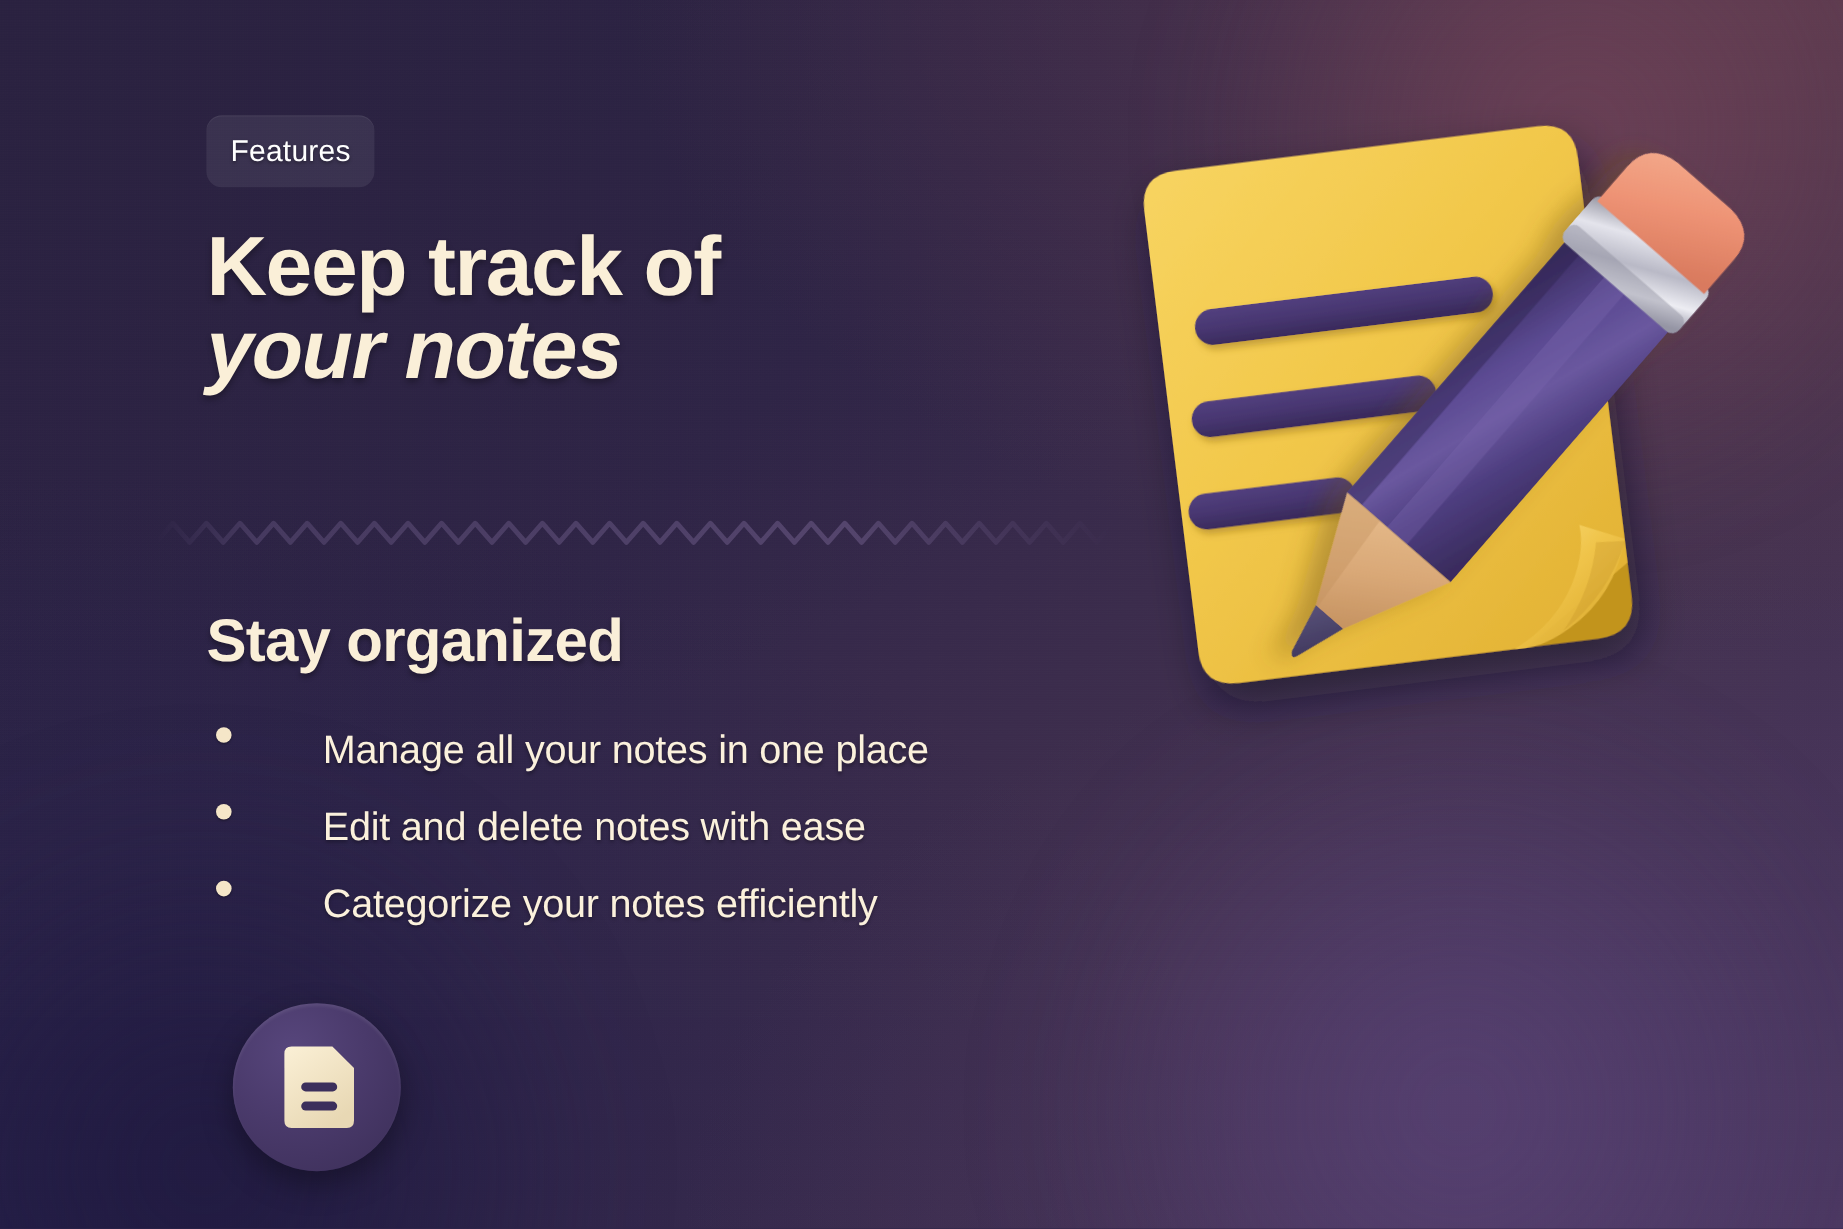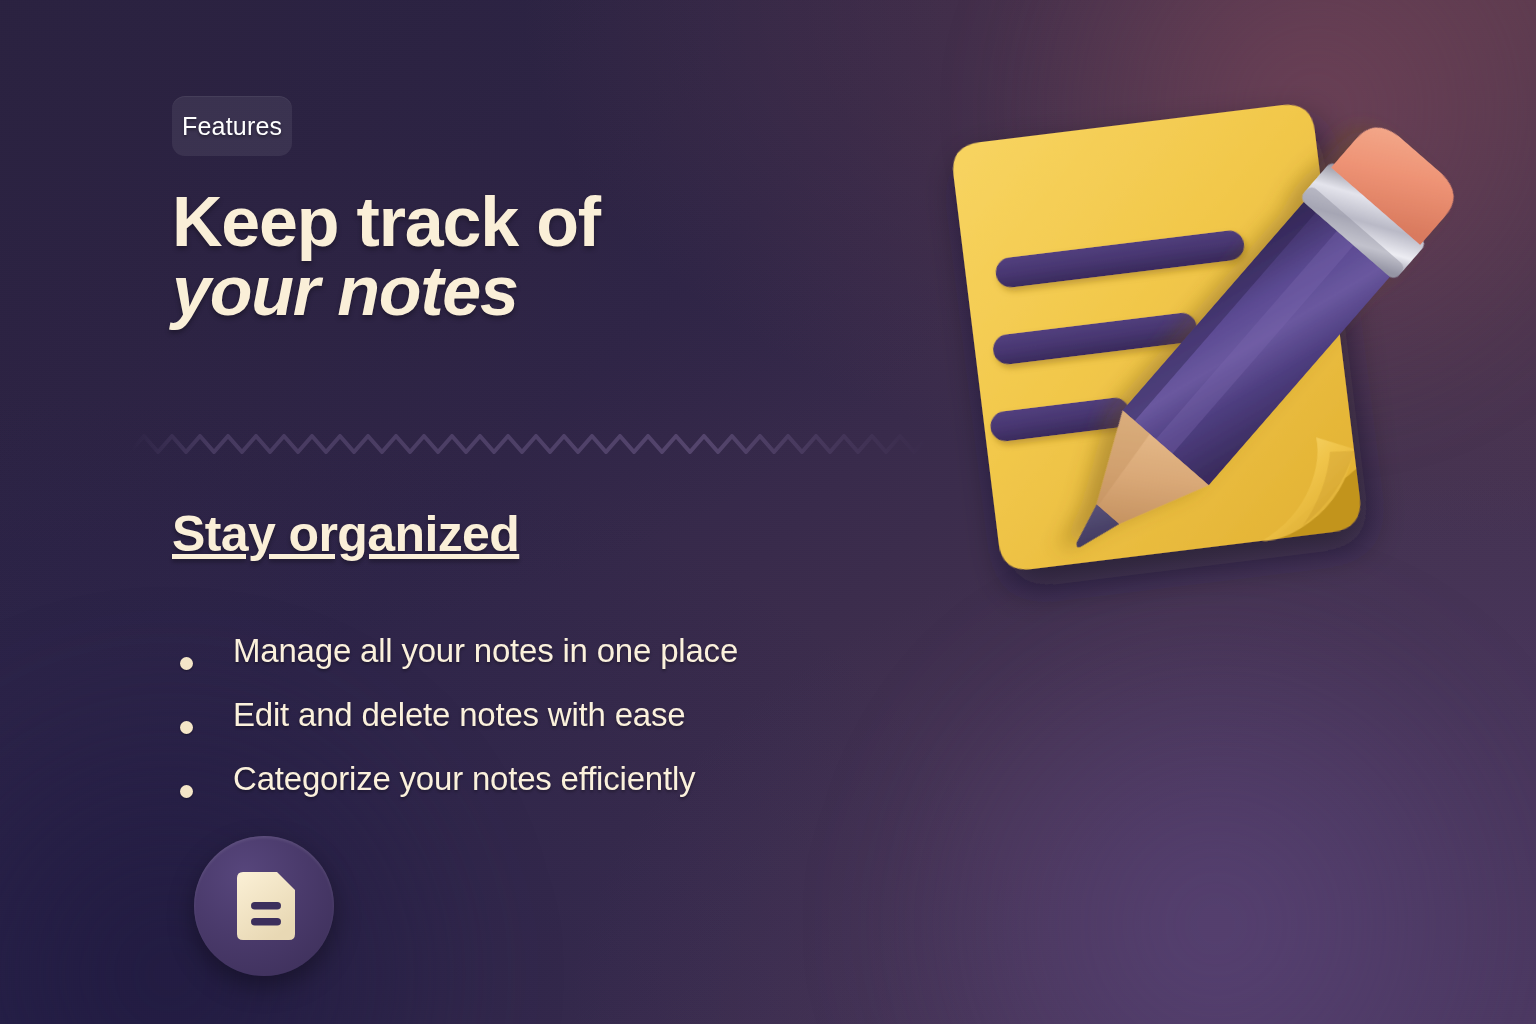--- a/index.html
+++ b/index.html
@@ -48,21 +48,21 @@
     background-image:
       repeating-linear-gradient(0deg, rgba(255,255,255,.035) 0 1px, rgba(0,0,0,0) 1px 2px),
       repeating-linear-gradient(90deg, rgba(255,255,255,.03) 0 1px, rgba(0,0,0,0) 1px 2px);
   }
 
   
   .left{ position:absolute; left:172px; top:0; width:760px; height:1024px; }
 
   .badge{
     position:absolute; left:0; top:96px;
-    height:60px; padding:0 10px;
+    height:60px; padding:0 20px;
     display:flex; align-items:center;
     border-radius:13px;
     background:rgba(255,255,255,.075);
     box-shadow:inset 0 1px 0 rgba(255,255,255,.06);
     color:#FFFFFF;
     font-size:25px; font-weight:400; letter-spacing:.2px;
     text-shadow:0 2px 3px rgba(0,0,0,.35);
   }
 
   .headline{
@@ -77,27 +77,27 @@
   .divider{
     position:absolute; left:-42px; top:428px;
     width:800px; height:34px; opacity:.55;
   }
 
   .subhead{
     position:absolute; left:0; top:505px;
     color:#FAEFD8;
     font-size:50px; font-weight:700; letter-spacing:-.6px;
     text-shadow:0 3px 4px rgba(0,0,0,.30);
-    text-decoration:underline;
   }
 
   .bullets{ position:absolute; left:8px; top:606px; list-style:none; }
   .bullet{
-    display:flex; align-items:flex-end;
+    display:flex; align-items:flex-start;
     height:64px;
+    gap:36px;
   }
   .dot{
     width:13px; height:13px; border-radius:50%;
     background:#F5E6C8; flex:0 0 auto;
     margin-right:40px;
     box-shadow:0 1px 2px rgba(0,0,0,.35);
   }
   .bullet-text{
     color:#FBF1DC;
     font-size:33px; font-weight:400; letter-spacing:-.2px;

